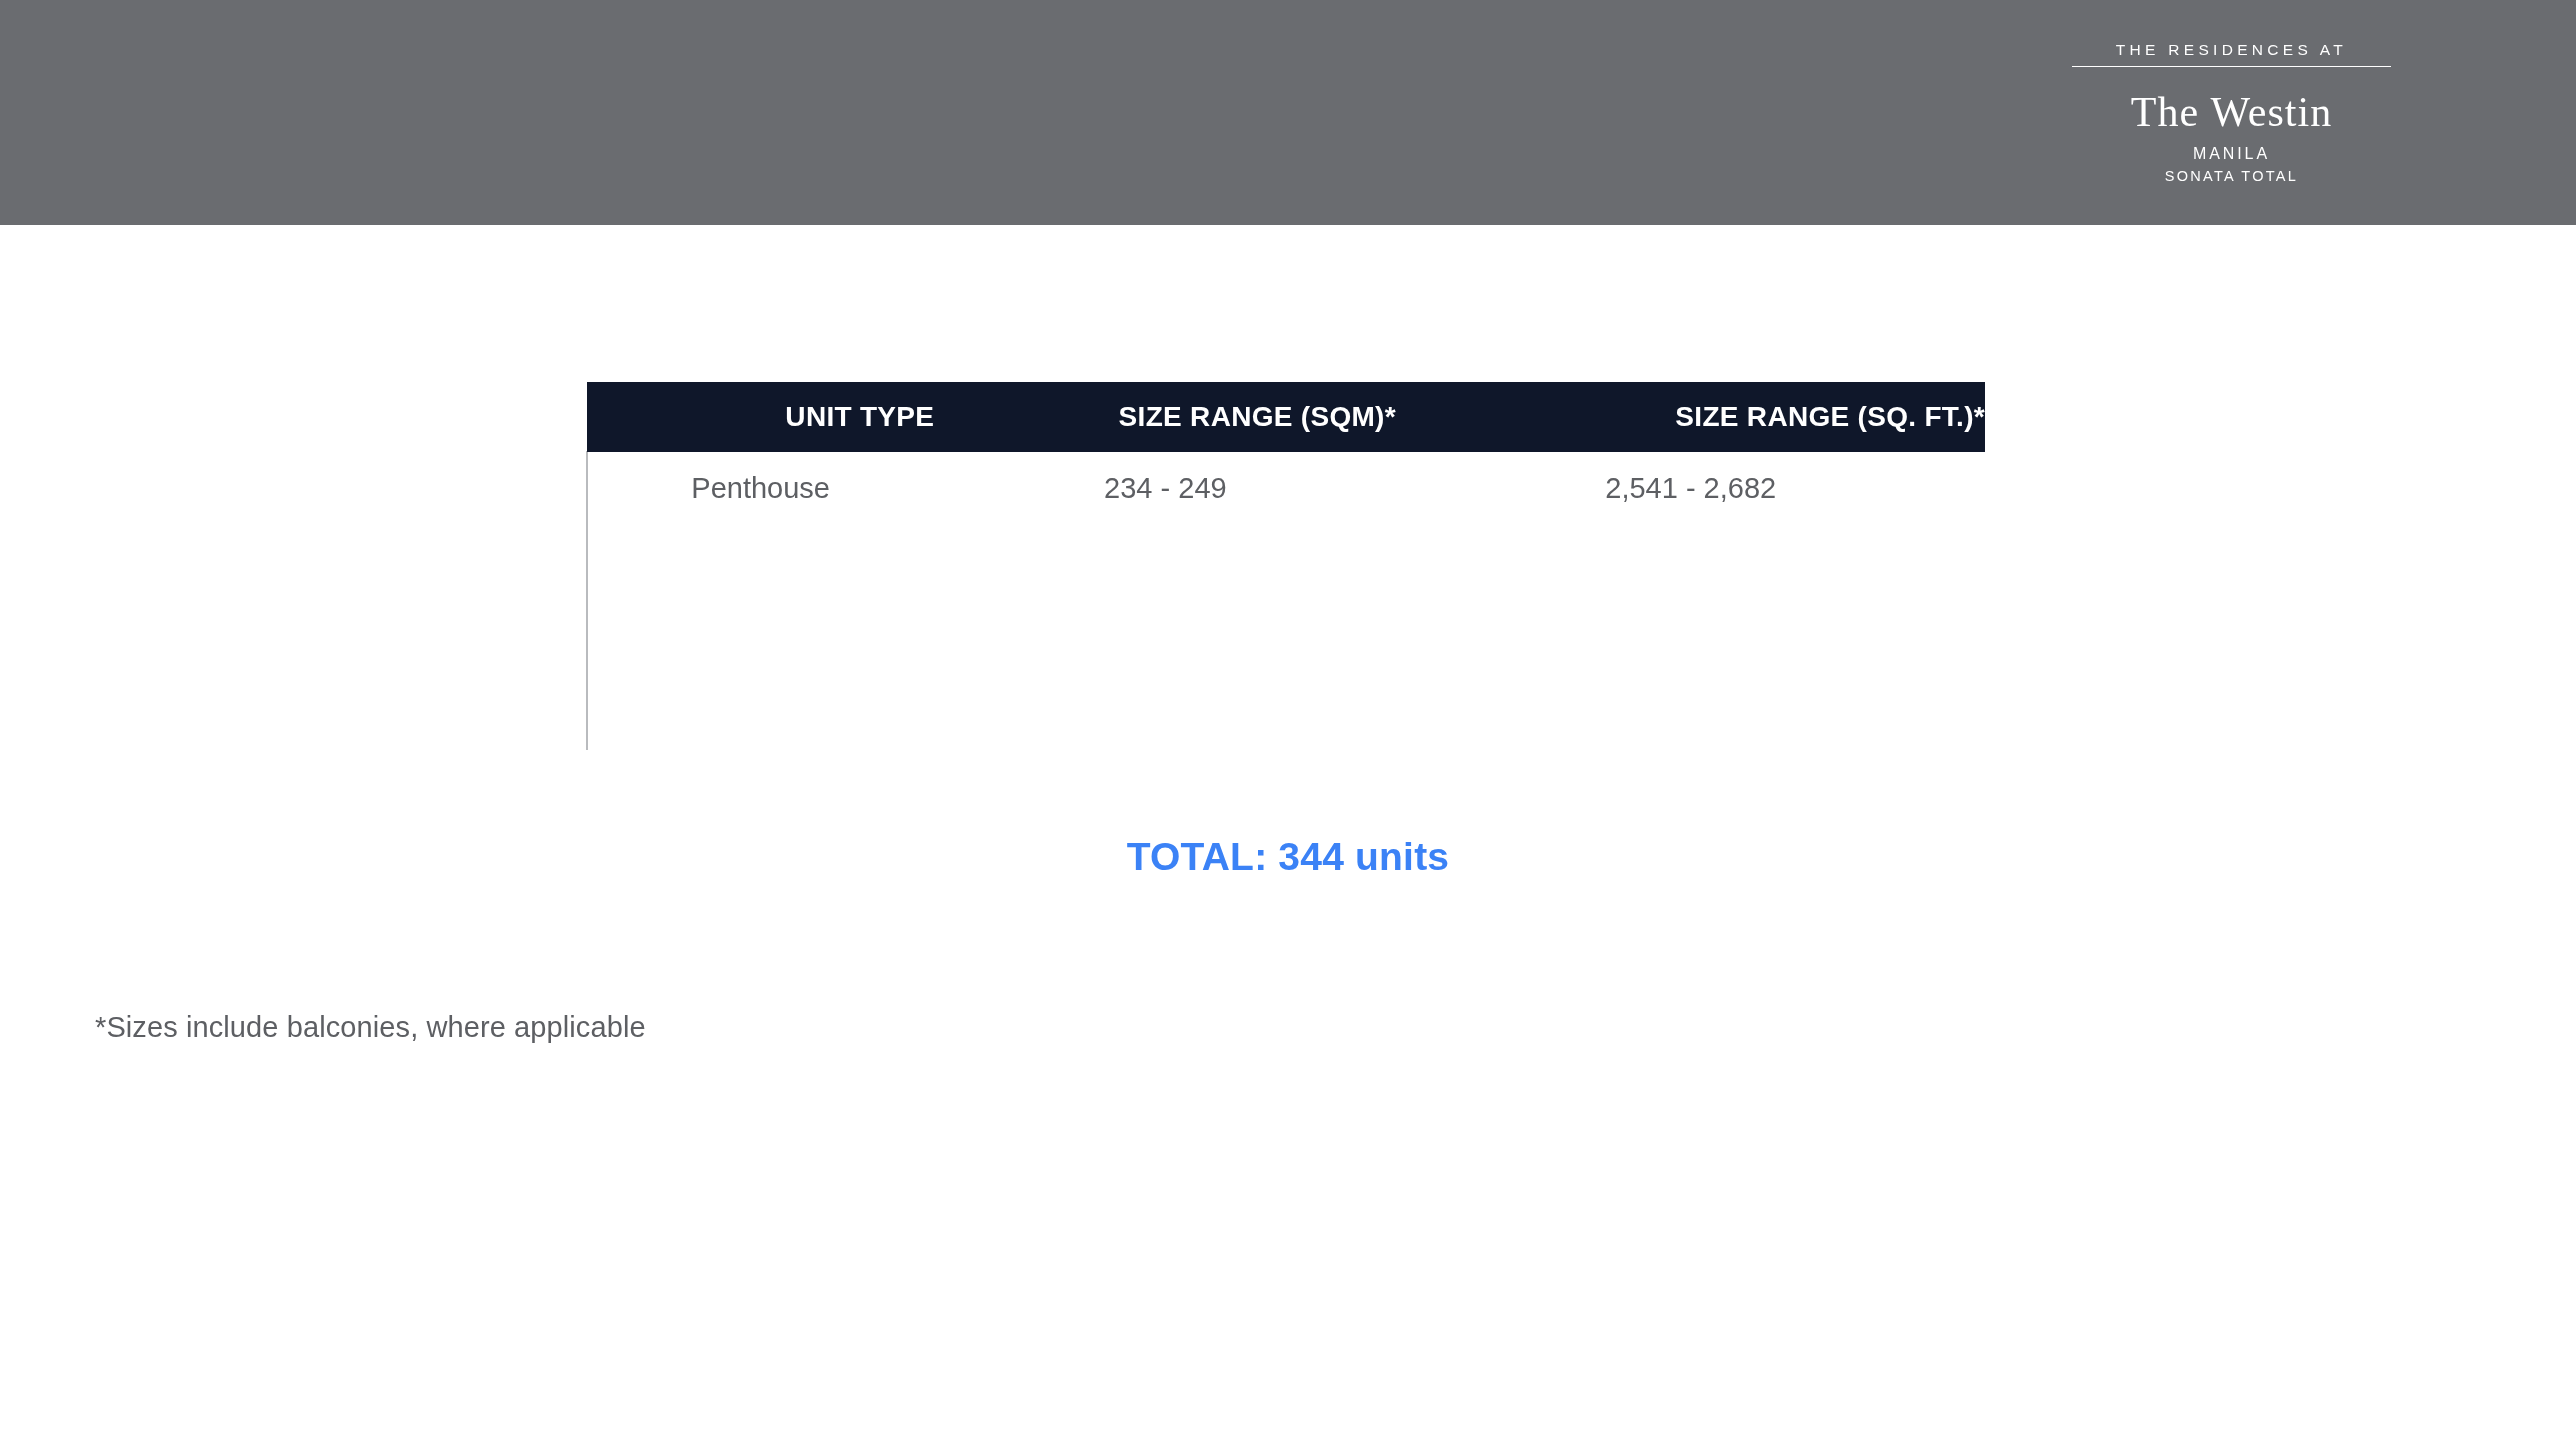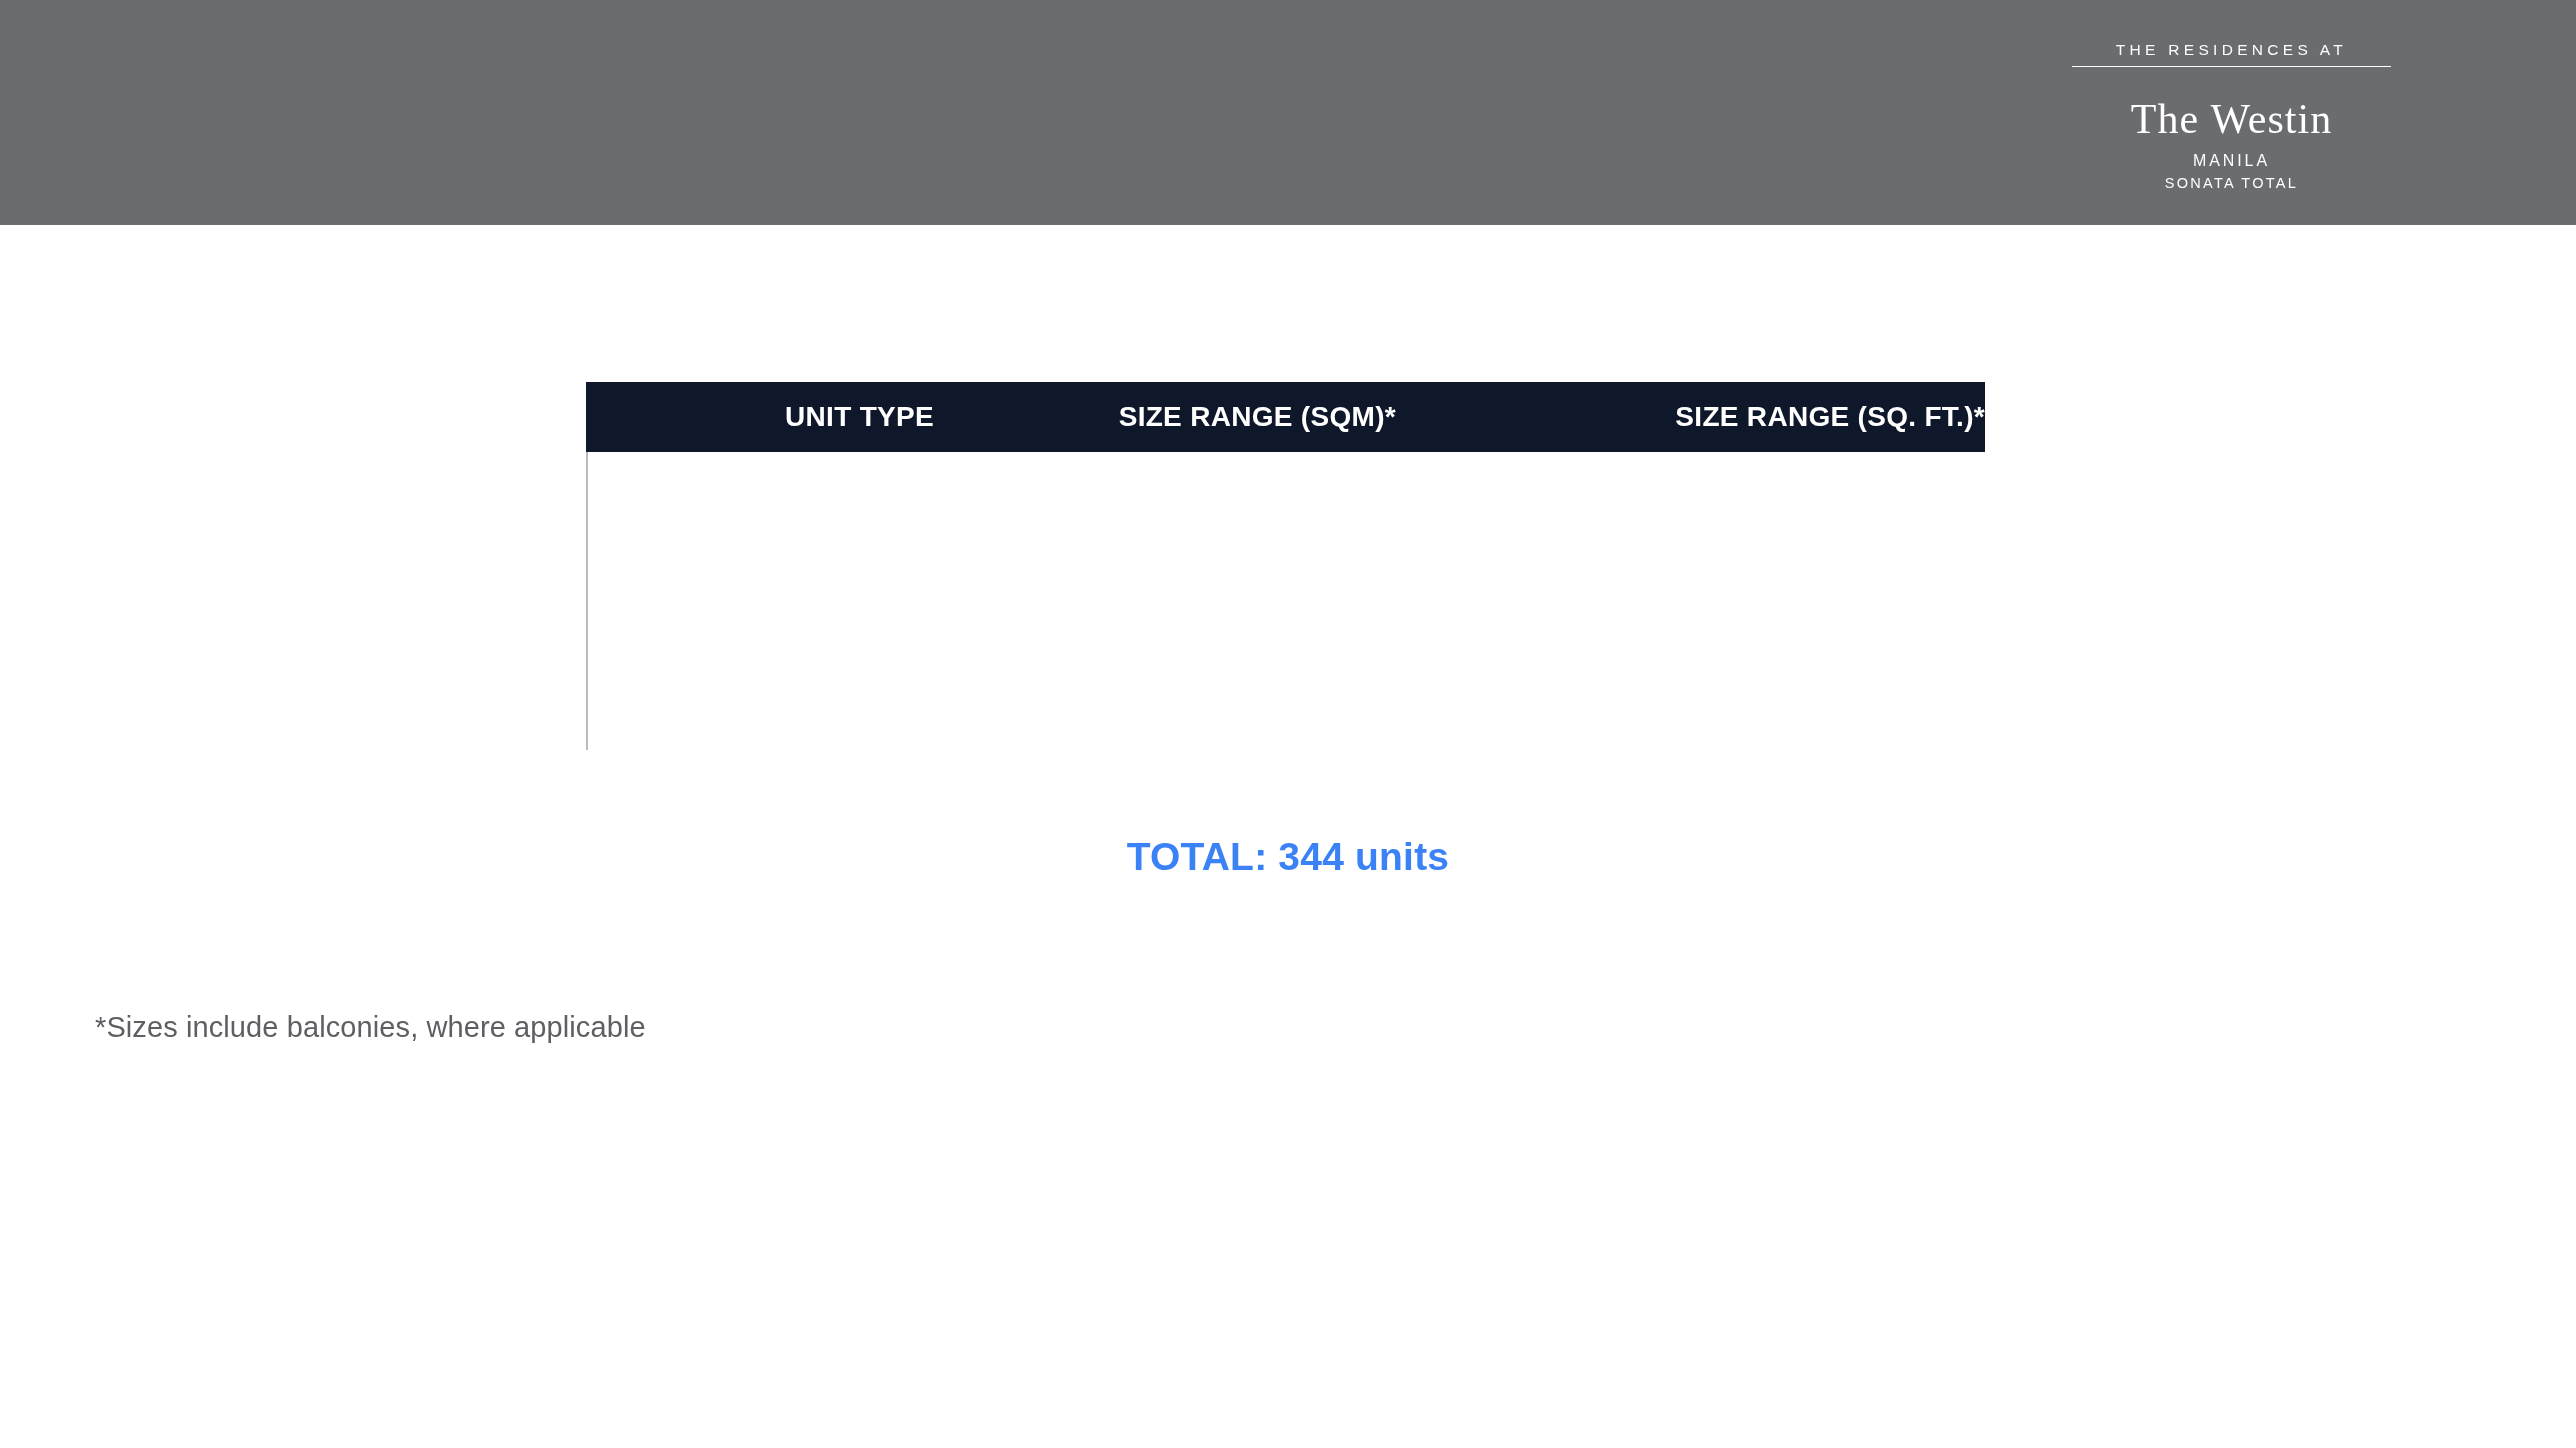--- a/index.html
+++ b/index.html
@@ -39,21 +39,21 @@
     font-weight: 400;
     padding-bottom: 6.8px;
     border-bottom: 1.9px solid #ffffff;
     display: block;
     white-space: nowrap;
   }
   .brand-name {
     font-family: "Liberation Serif", serif;
     font-size: 42px;
     letter-spacing: 1px;
-    margin-top: 28px;
+    margin-top: 21px;
     display: block;
     white-space: nowrap;
   }
   .brand-city {
     display: block;
     font-size: 16px;
     letter-spacing: 2.9px;
     margin-top: 9.7px;
   }
   .brand-sub {
@@ -154,19 +154,24 @@
 
 <table class="unit-table">
   <thead>
     <tr>
       <th class="col-type">UNIT TYPE</th>
       <th class="col-sqm">SIZE RANGE (SQM)*</th>
       <th class="col-sqft">SIZE RANGE (SQ. FT.)*</th>
     </tr>
   </thead>
   <tbody>
+    <tr>
+      <td>Penthouse</td>
+      <td>234 - 249</td>
+      <td>2,541 - 2,682</td>
+    </tr>
   </tbody>
 </table>
 
 <div class="total-line">TOTAL: 344 units</div>
 
 <div class="footnote">*Sizes include balconies, where applicable</div>
 
 
 </body></html>

